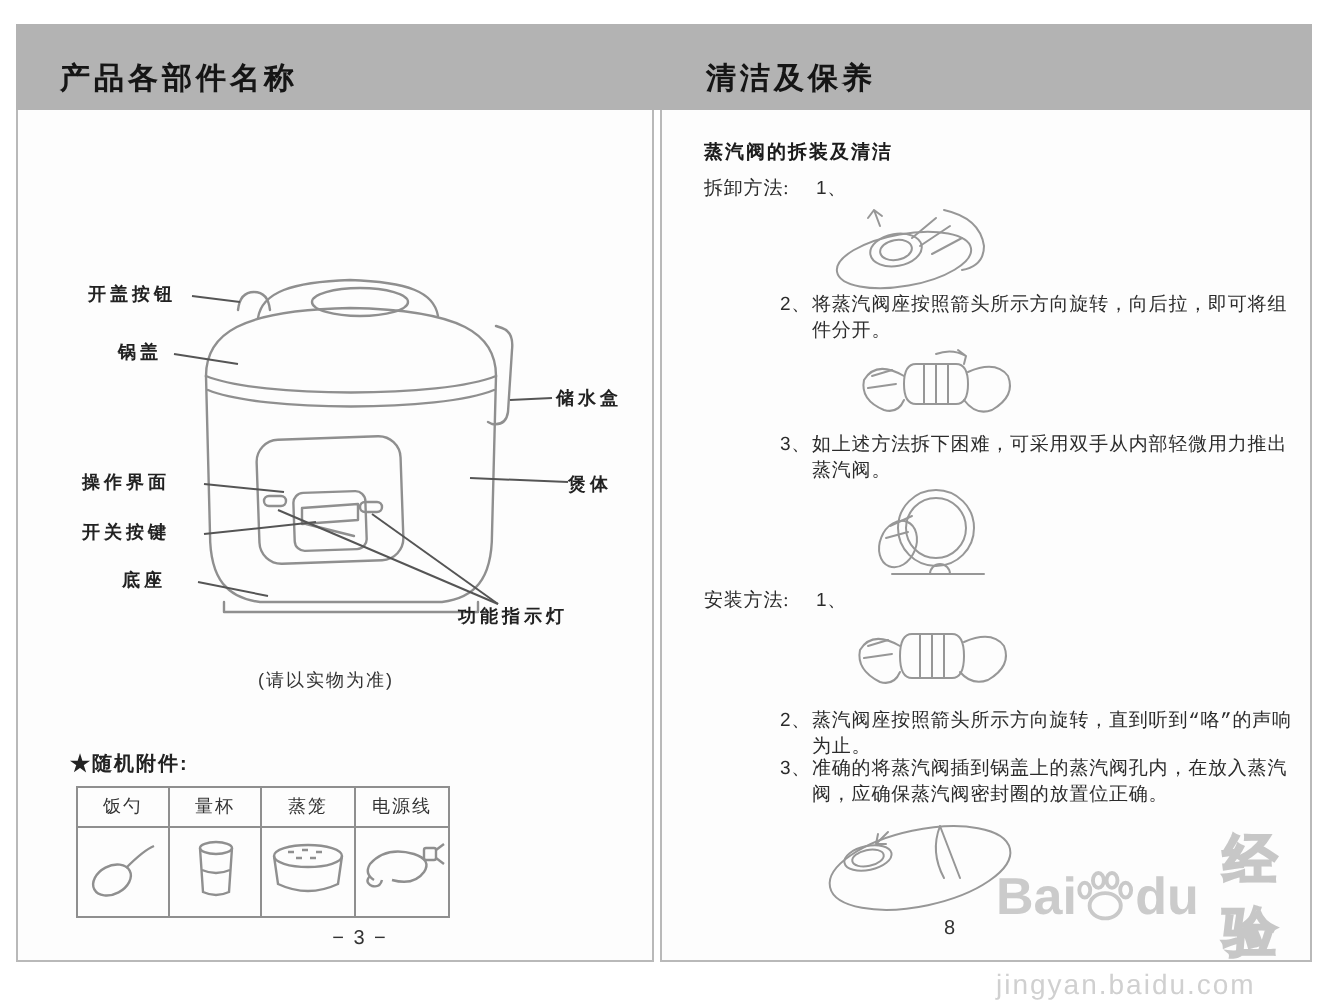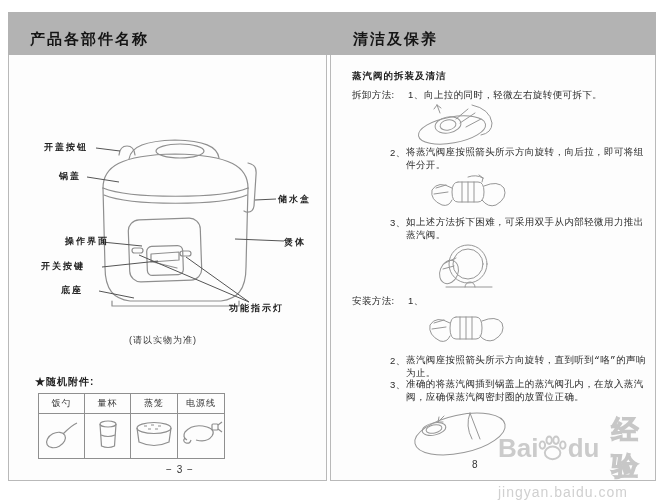--- a/index.html
+++ b/index.html
@@ -71,21 +71,21 @@
     <path d="M91,236 L126,243"></path>
     <path d="M268,144 L247,145"></path>
     <path d="M276,186 L227,184"></path>
     <path d="M131,200 L241,247"></path>
     <path d="M178,202 L241,247"></path>
   </g>
 </svg>
 
 <div class="abs plabel" style="left:44px;top:141px;">开盖按钮</div>
 <div class="abs plabel" style="left:59px;top:170px;">锅盖</div>
-<div class="abs plabel" style="left:41px;top:235px;margin-left:24px;">操作界面</div>
+<div class="abs plabel" style="left:41px;top:235px;">操作界面</div>
 <div class="abs plabel" style="left:41px;top:260px;">开关按键</div>
 <div class="abs plabel" style="left:61px;top:284px;">底座</div>
 <div class="abs plabel" style="left:278px;top:193px;">储水盒</div>
 <div class="abs plabel" style="left:284px;top:236px;">煲体</div>
 <div class="abs plabel" style="left:229px;top:302px;">功能指示灯</div>
 
 <div class="abs note" style="left:129px;top:334px;">(请以实物为准)</div>
 <div class="abs acc-title" style="left:35px;top:375px;">★随机附件:</div>
 
 <table class="abs acc" style="left:38px;top:393px;">
@@ -129,21 +129,20 @@
 </tbody>
   </table>
 
 <div class="abs pageno" style="left:155px;top:464px;width:50px;text-align:center;">− 3 −</div>
 
 <div class="abs sec-title" style="left:352px;top:70px;">蒸汽阀的拆装及清洁</div>
 
 <div class="abs mline" style="left:352px;top:89px;width:300px;">
   <span class="mlabel">拆卸方法:</span>
   <span class="mnum">1、</span>
-  <span>向上拉的同时，轻微左右旋转便可拆下。</span>
 </div>
 
 <svg class="abs sketch" style="left:410px;top:101px;" width="95" height="46" viewBox="0 0 95 46">
   <g stroke="#979797" fill="none" stroke-width="1" stroke-linecap="round">
     <ellipse cx="42" cy="29" rx="34" ry="13" transform="rotate(-10 42 29)"></ellipse>
     <ellipse cx="38" cy="24" rx="13" ry="8" transform="rotate(-10 38 24)"></ellipse>
     <ellipse cx="38" cy="24" rx="8" ry="5" transform="rotate(-10 38 24)"></ellipse>
     <path d="M62,4 Q80,8 82,22 Q82,32 71,34"></path>
     <path d="M58,8 L46,18 M65,12 L50,22 M71,18 L56,26"></path>
     <path d="M30,12 L27,4 M27,4 l-3,4 M27,4 l4,3"></path>

